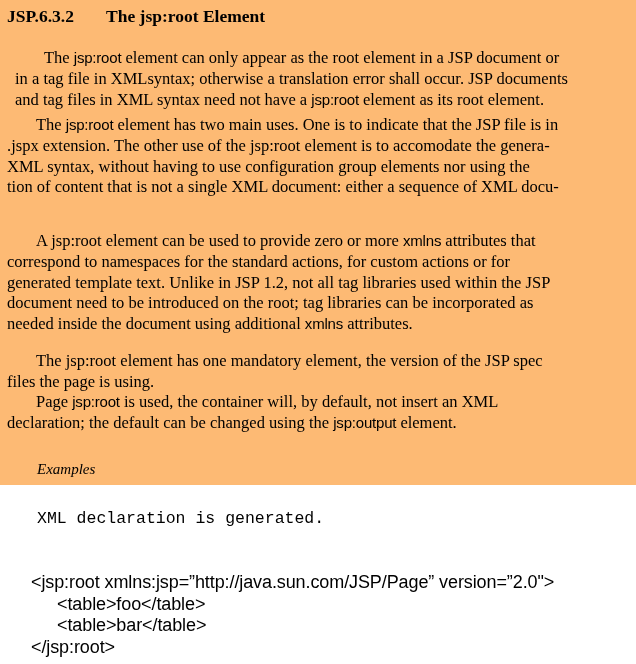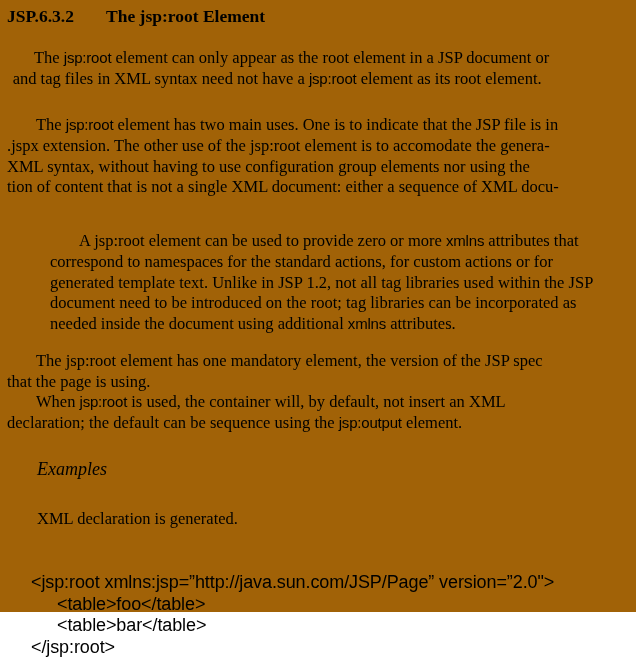--- a/index.html
+++ b/index.html
@@ -1,78 +1,79 @@
 <!DOCTYPE html>
 <html><head>
 <meta charset="utf-8">
 <style>
   * { margin:0; padding:0; box-sizing:border-box; }
   html, body { background:#ffffff; }
   body {
     width:636px; height:664px; position:relative; overflow:hidden;
     font-family:"Liberation Serif", serif; color:#000000;
   }
-  .page { position:absolute; top:0; left:0; width:636px; height:612px; background:#a16207; }
+  .page { position:absolute; top:0; left:0; width:636px; height:485px; background:#fdba74; }
   .sec-heading {
     position:absolute; top:5px; left:7px;
     font-size:17.5px; font-weight:bold; line-height:22px; white-space:pre;
   }
   .sec-num { display:inline-block; width:99px; }
   .para { position:absolute; }
   .para .line { font-size:16.5px; line-height:20.8px; white-space:pre; }
   .para .line.indent { text-indent:29px; }
   .sans {
     font-family:"Liberation Sans", sans-serif;
     font-size:15px; letter-spacing:-0.2px;
   }
   .examples-heading {
     position:absolute; top:456px; left:37px;
-    font-style:italic; font-weight:normal; font-size:18px; line-height:26px;
+    font-style:italic; font-weight:normal; font-size:15px; line-height:26px;
   }
   .code-block { position:absolute; top:572px; left:31px; }
   .code-line {
     font-family:"Liberation Sans", sans-serif;
     font-size:18px; line-height:21.5px; letter-spacing:-0.1px; white-space:pre;
   }
 </style>
 </head>
 <body>
 
 <div class="page">
 
   <h1 class="sec-heading"><span class="sec-num">JSP.6.3.2</span><span class="sec-title">The jsp:root Element</span></h1>
 
   <div id="docbody">
-      <div class="para" style="top: 48px; left: 5px; text-align: center;">
+      <div class="para" style="top: 48px; left: 15px;">
         <div class="line indent"><span>The </span><span class="sans">jsp:root</span><span> element can only appear as the root element in a JSP document or</span></div>
+        <div class="line"><span>in a tag file in XMLsyntax; otherwise a translation error shall occur. JSP documents</span></div>
         <div class="line"><span>and tag files in XML syntax need not have a </span><span class="sans">jsp:root</span><span> element as its root element.</span></div>
       </div>
       <div class="para" style="top: 115px; left: 7px;">
         <div class="line indent"><span>The </span><span class="sans">jsp:root</span><span> element has two main uses. One is to indicate that the JSP file is in</span></div>
         <div class="line"><span>.jspx extension. The other use of the jsp:root element is to accomodate the genera-</span></div>
         <div class="line"><span>XML syntax, without having to use configuration group elements nor using the</span></div>
         <div class="line"><span>tion of content that is not a single XML document: either a sequence of XML docu-</span></div>
       </div>
-      <div class="para" style="top: 231px; left: 7px; margin-left: 43px;">
+      <div class="para" style="top: 231px; left: 7px;">
         <div class="line indent"><span>A jsp:root element can be used to provide zero or more </span><span class="sans">xmlns</span><span> attributes that</span></div>
         <div class="line"><span>correspond to namespaces for the standard actions, for custom actions or for</span></div>
         <div class="line"><span>generated template text. Unlike in JSP 1.2, not all tag libraries used within the JSP</span></div>
         <div class="line"><span>document need to be introduced on the root; tag libraries can be incorporated as</span></div>
         <div class="line"><span>needed inside the document using additional </span><span class="sans">xmlns</span><span> attributes.</span></div>
       </div>
       <div class="para" style="top: 351px; left: 7px;">
         <div class="line indent"><span>The jsp:root element has one mandatory element, the version of the JSP spec</span></div>
-        <div class="line"><span>that the page is using.</span></div>
+        <div class="line"><span>files the page is using.</span></div>
       </div>
       <div class="para" style="top: 392px; left: 7px;">
-        <div class="line indent"><span>When </span><span class="sans">jsp:root</span><span> is used, the container will, by default, not insert an XML</span></div>
-        <div class="line"><span>declaration; the default can be sequence using the </span><span class="sans">jsp:output</span><span> element.</span></div>
+        <div class="line indent"><span>Page </span><span class="sans">jsp:root</span><span> is used, the container will, by default, not insert an XML</span></div>
+        <div class="line"><span>declaration; the default can be changed using the </span><span class="sans">jsp:output</span><span> element.</span></div>
       </div>
       <div class="para" style="top: 509px; left: 37px;">
-        <div class="line" style="line-height: 20px;"><span>XML declaration is generated.</span></div>
+        <div class="line" style="line-height: 20px; font-family: Liberation Mono, monospace;"><span>XML declaration is generated.</span></div>
       </div>
     </div>
 
   <h2 class="examples-heading">Examples</h2>
 
   <div id="codeblock" class="code-block">
       <div class="code-line" style="padding-left: 0px;">&lt;jsp:root xmlns:jsp=”http://java.sun.com/JSP/Page” version=”2.0"&gt;</div>
       <div class="code-line" style="padding-left: 26px;">&lt;table&gt;foo&lt;/table&gt;</div>
       <div class="code-line" style="padding-left: 26px;">&lt;table&gt;bar&lt;/table&gt;</div>
       <div class="code-line" style="padding-left: 0px;">&lt;/jsp:root&gt;</div>

